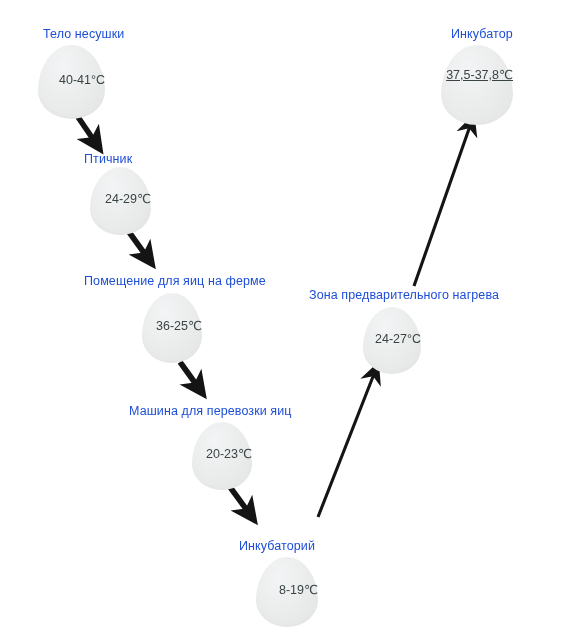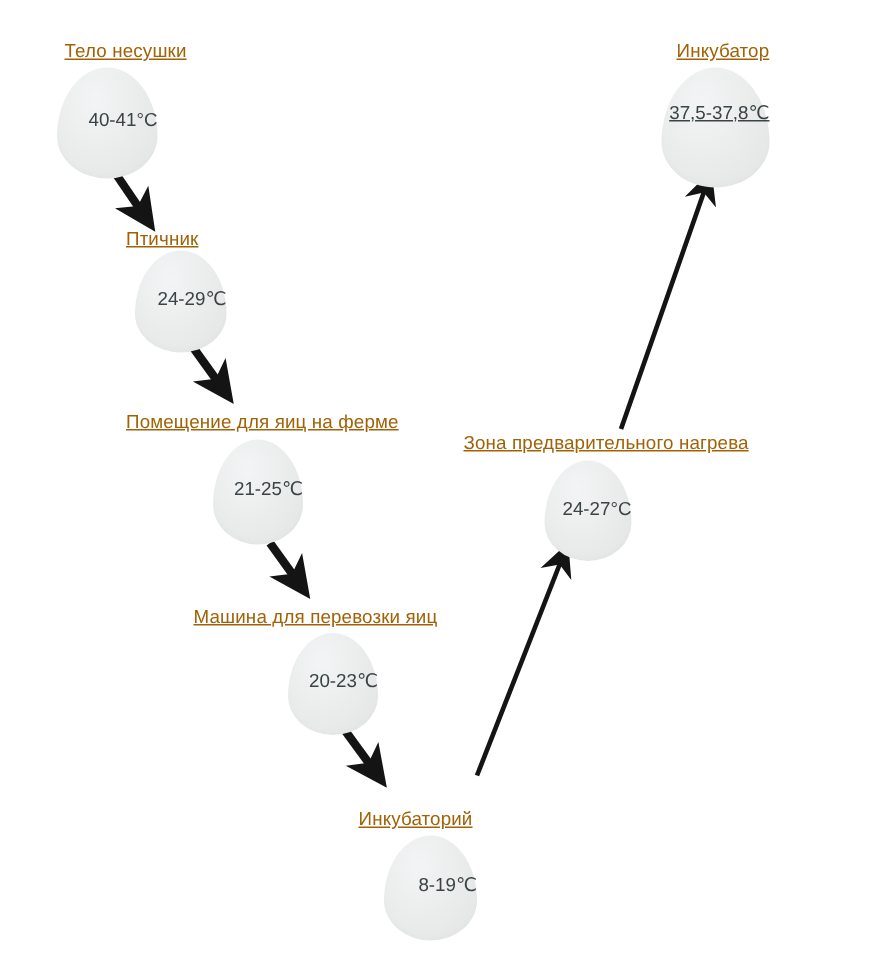--- a/index.html
+++ b/index.html
@@ -24,25 +24,24 @@
     width: 579px;
     height: 635px;
     pointer-events: none;
   }
   .node {
     position: absolute;
   }
   .node-label {
     position: absolute;
     white-space: nowrap;
-    color: #a16207;
+    color: #1d4ed8;
     font-size: 12.5px;
     line-height: 14px;
     letter-spacing: 0.1px;
-    text-decoration: underline;
   }
   .egg {
     position: absolute;
     background: radial-gradient(ellipse at 38% 28%, #f3f4f5 0%, #eceded 42%, #e6e8e8 78%, #e2e4e4 100%);
     border-radius: 50% 50% 50% 50% / 62% 62% 38% 38%;
     box-shadow: inset 0 -2px 4px rgba(0,0,0,0.015);
   }
   .egg-text {
     position: absolute;
     width: 100%;
@@ -91,21 +90,21 @@
   <div class="node">
     <div class="node-label" style="left:84px; top:152px;">Птичник</div>
     <div class="egg" style="left:90px; top:167px; width:61px; height:68px;">
       <div class="egg-text" style="top:25px;">24-29℃</div>
     </div>
   </div>
 
   <div class="node">
     <div class="node-label" style="left:84px; top:274px;">Помещение для яиц на ферме</div>
     <div class="egg" style="left:142px; top:293px; width:60px; height:70px;">
-      <div class="egg-text" style="top:26px;">21-25℃</div>
+      <div class="egg-text" style="top:26px;">36-25℃</div>
     </div>
   </div>
 
   <div class="node">
     <div class="node-label" style="left:129px; top:404px;">Машина для перевозки яиц</div>
     <div class="egg" style="left:192px; top:422px; width:60px; height:68px;">
       <div class="egg-text" style="top:25px;">20-23℃</div>
     </div>
   </div>
 

